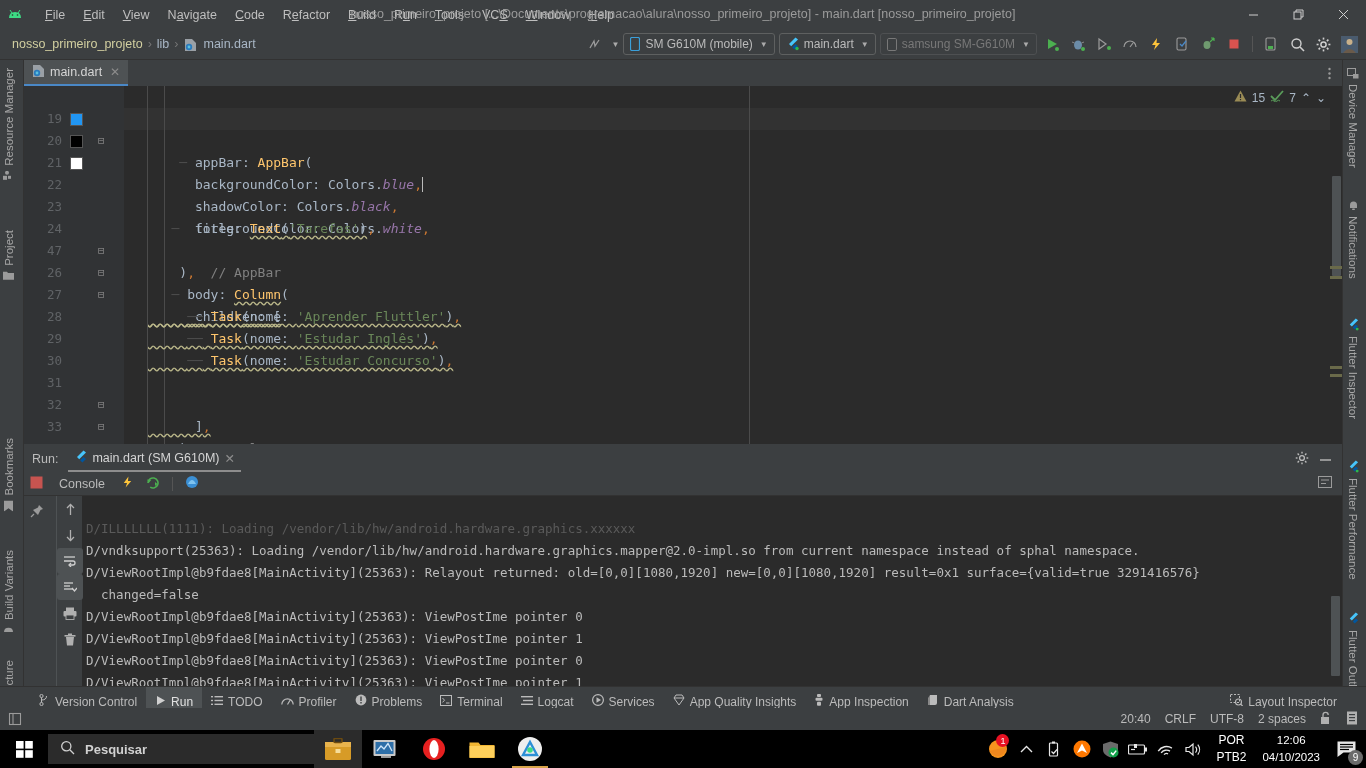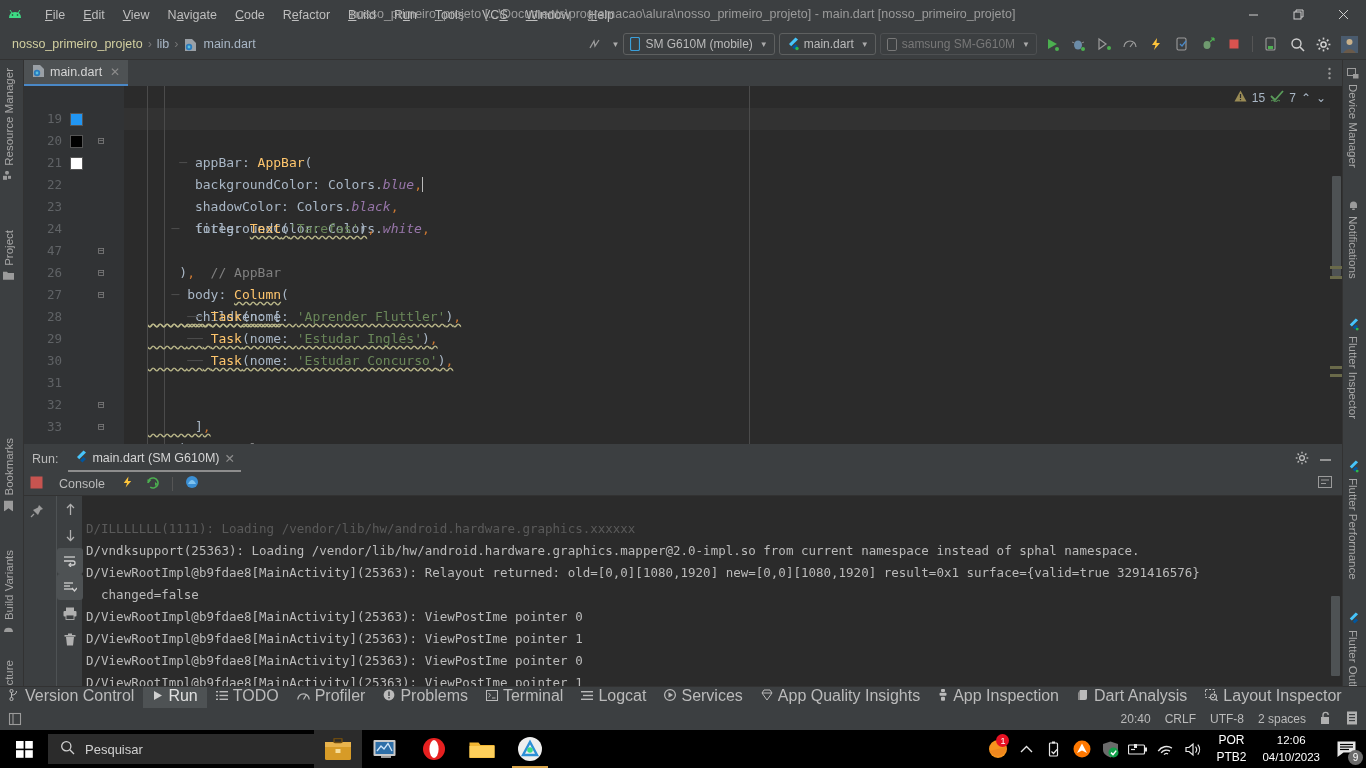--- a/index.html
+++ b/index.html
@@ -156,22 +156,22 @@
   .console-scroll { position:absolute; right:0; top:0; width:13px; height:190px; background:#2b2b2b;}
   .console-thumb { position:absolute; right:2px; width:9px; background:#4e5254; border-radius:1px;}
 
   
   .twbar {
     position: absolute; left: 0; top: 686px; width: 1366px; height: 22px;
     background: #3c3f41; display: flex; align-items: center; gap: 0;
     border-top: 1px solid #323232;
   }
   .tw {
-    display: flex; align-items: flex-start; gap: 5px;
-    padding: 0 9px; height: 22px; font-size: 16px; color: #bbb; white-space: nowrap;
+    display: flex; align-items: flex-end; gap: 5px;
+    padding: 0 9px; height: 22px; font-size: 12px; color: #bbb; white-space: nowrap;
   }
   .tw.active { background: #4e5254; color: #e0e0e0; }
   .tw-right { margin-left: auto; display: flex; align-items: center; padding-right: 20px; }
 
   
   .statusbar {
     position: absolute; left: 0; top: 708px; width: 1366px; height: 22px;
     background: #3c3f41; display: flex; align-items: center;
   }
   .sb-left { padding-left: 8px; display:flex; align-items:center; }
@@ -179,21 +179,21 @@
 
   
   .taskbar {
     position: absolute; left: 0; top: 730px; width: 1366px; height: 38px;
     background: #000000; display: flex; align-items: center;
   }
   .start { width: 48px; height: 38px; display:flex; align-items:center; justify-content:center; }
   .search {
     width: 266px; height: 30px; background: #2b2b2b;
     display:flex; align-items:center; gap: 10px; padding-left: 12px;
-    color: #d0d0d0; font-size: 13px;
+    color: #d0d0d0; font-size: 13px; font-weight: bold;
   }
   .tb-app { width: 48px; height: 38px; display:flex; align-items:center; justify-content:center; position: relative; }
   .tb-app.pinned { background: #2b2b2b; }
   .tb-app.active::after {
     content:''; position:absolute; bottom:0; left: 6px; right: 6px; height: 2px; background: #d7a44a;
   }
   .tray { margin-left: auto; display: flex; align-items: center; gap: 0; padding-right: 2px; }
   .tray-ic { width: 28px; height: 38px; display:flex; align-items:center; justify-content:center; color:#e6e6e6; }
   .clock { display:flex; gap: 10px; align-items:center; color:#fff; font-size: 12px; padding: 0 8px; line-height: 15px;}
   .clock div { text-align: center; }

